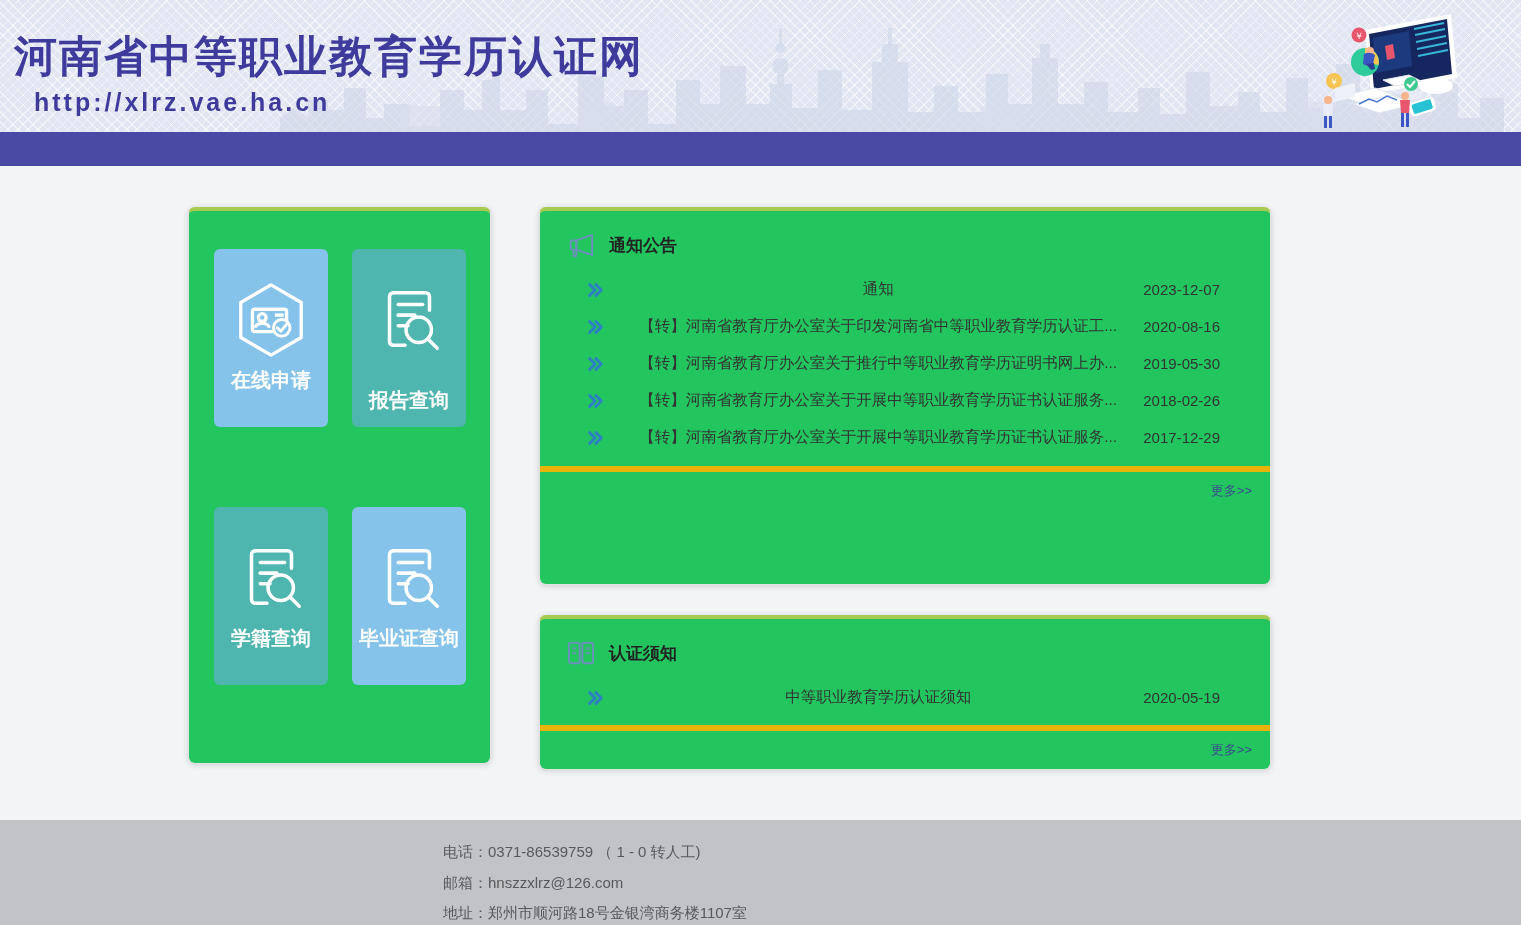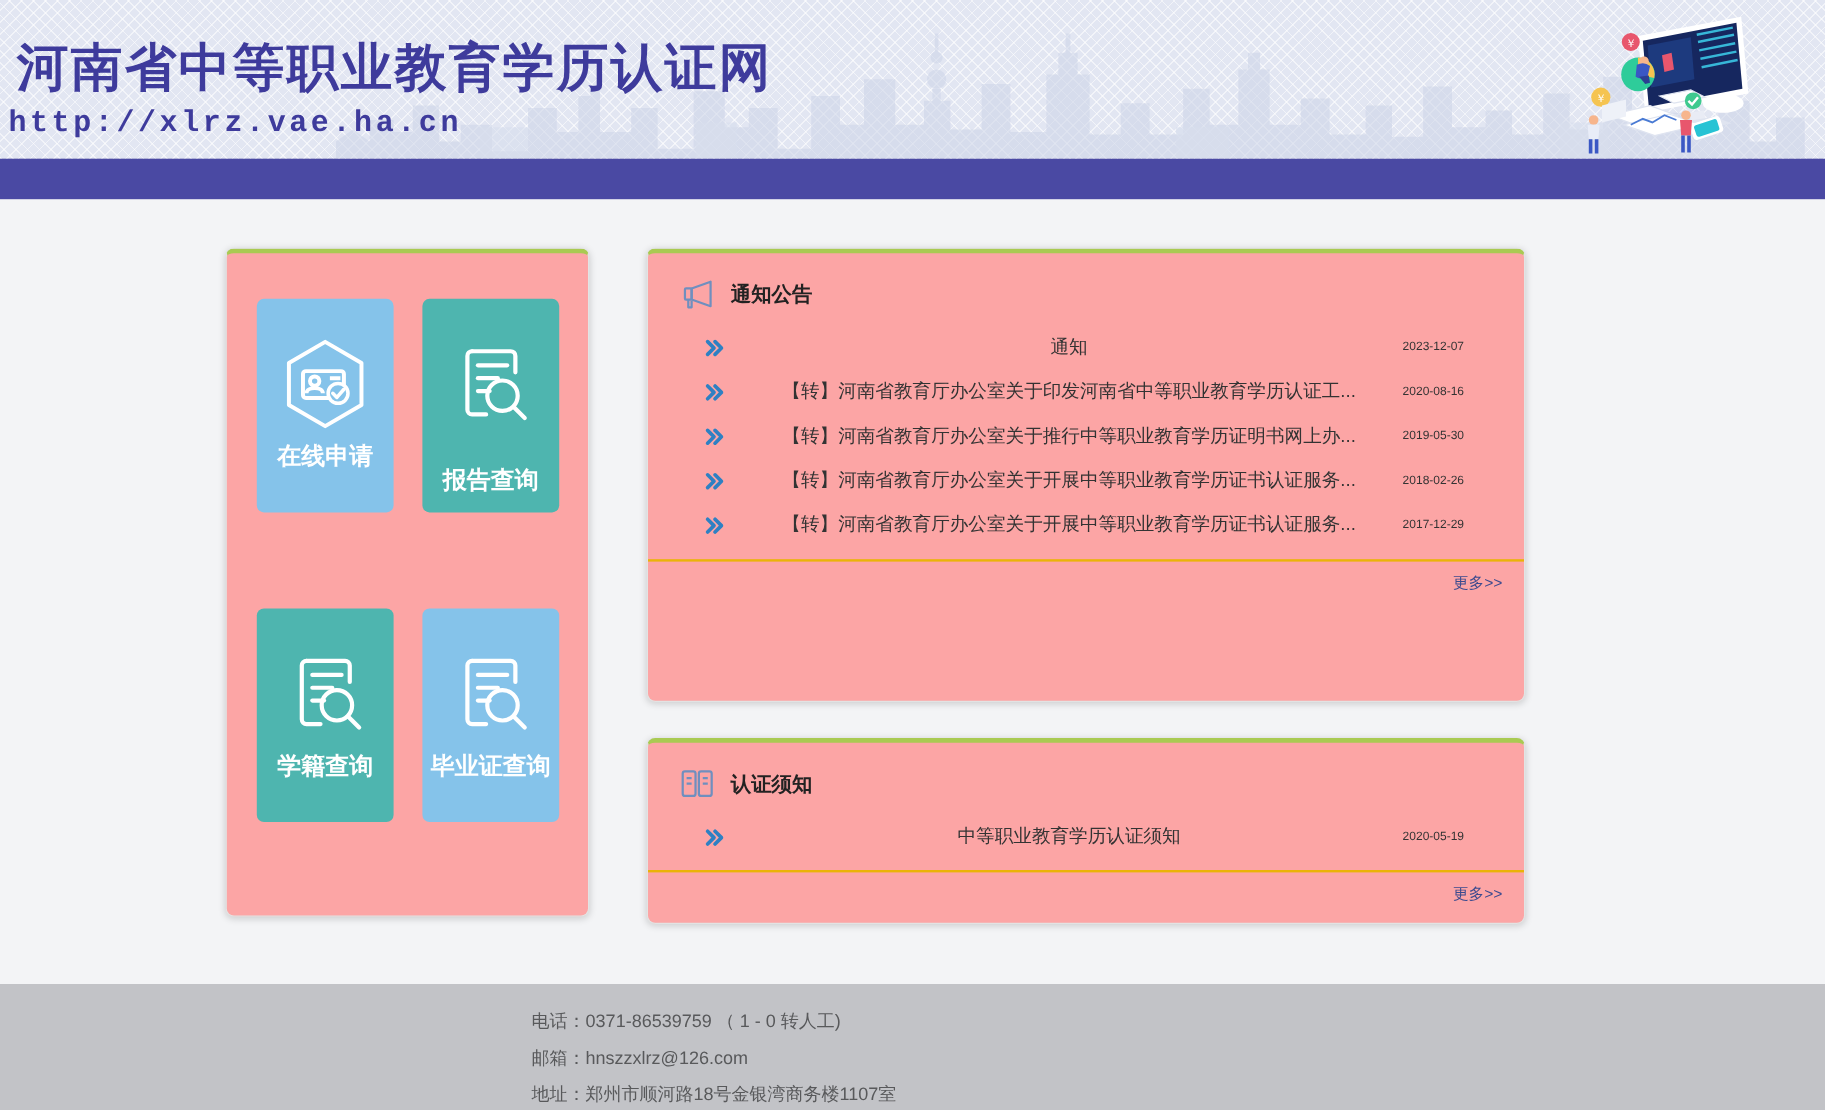--- a/index.html
+++ b/index.html
@@ -20,33 +20,33 @@
       repeating-linear-gradient(-45deg, rgba(255,255,255,.55) 0 1px, transparent 1px 7px);
     overflow:hidden;
   }
   .skyline{ position:absolute; left:280px; bottom:0; width:1241px; height:118px; }
   .site-title{
     position:absolute; left:14px; top:28px;
     font-size:43px; font-weight:bold; color:#3e3b9c; letter-spacing:2px;
     z-index:3; white-space:nowrap;
   }
   .site-url{
-    position:absolute; left:7px; top:88px;
-    font-family:Liberation Mono, monospace;
+    position:absolute; left:34px; top:88px;
+    font-family:Liberation Sans, sans-serif;
     font-size:25px; font-weight:bold; color:#3e3b9c; letter-spacing:3px;
     z-index:3;
     text-align:center;
   }
   .hero-illustration{ position:absolute; right:58px; top:4px; width:150px; height:135px; z-index:2; }
   
   .main-nav{ height:34px; background:#4a49a3; }
   
   .main-area{ position:relative; height:638px; }
   .card{
-    position:absolute; background:#fca5a5;
+    position:absolute; background:#22c55e;
     border:1px solid #e3e3e3; border-top:4px solid #a9ca52;
     border-radius:7px;
     box-shadow:0 1px 6px rgba(0,0,0,.16);
   }
   .quick-card{ left:188px; top:41px; width:303px; height:557px; }
   .action-btn{
     position:absolute; width:114px; height:178px; border-radius:6px;
     display:flex; flex-direction:column; align-items:center;
     cursor:pointer; color:#fff;
   }
@@ -63,22 +63,22 @@
   .notes-card { left:539px; top:449px; width:732px; height:155px; }
   .card-head{ display:flex; align-items:center; padding:21px 0 0 26px; }
   .card-head .h-icon{ width:30px; height:26px; }
   .card-head .h-title{ margin-left:13px; font-size:17px; font-weight:bold; color:#222; }
   ul.item-list{ list-style:none; margin-top:13px;text-align:center; }
   li.notice-row{
     display:flex; align-items:center; height:37px; padding:0 50px 0 47px;
   }
   .chev{ width:16px; height:16px; display:block; flex:0 0 16px; }
   .n-title{ flex:1; margin-left:10px; font-size:15.5px; color:#333; white-space:nowrap; overflow:hidden; cursor:pointer; }
-  .n-date{ font-size:10px; color:#333; }
-  .more-bar{ border-top:2px solid #eab308; text-align:right; padding:9px 18px 0 0; }
+  .n-date{ font-size:15px; color:#333; }
+  .more-bar{ border-top:6px solid #eab308; text-align:right; padding:9px 18px 0 0; }
   .notice-card .more-bar{ margin-top:10px; }
   .notes-card  .more-bar{ margin-top:9px; }
   .more-link{ font-size:13px; color:#3b4a8e; cursor:pointer; text-decoration:none; }
   
   .site-footer{
     position:absolute; left:0; bottom:0; width:100%; height:105px;
     background:#c2c3c7; padding:17px 0 0 443px;
   }
   .footer-line{ font-size:15px; color:#58595b; line-height:30.5px; white-space:nowrap; }
 </style>

